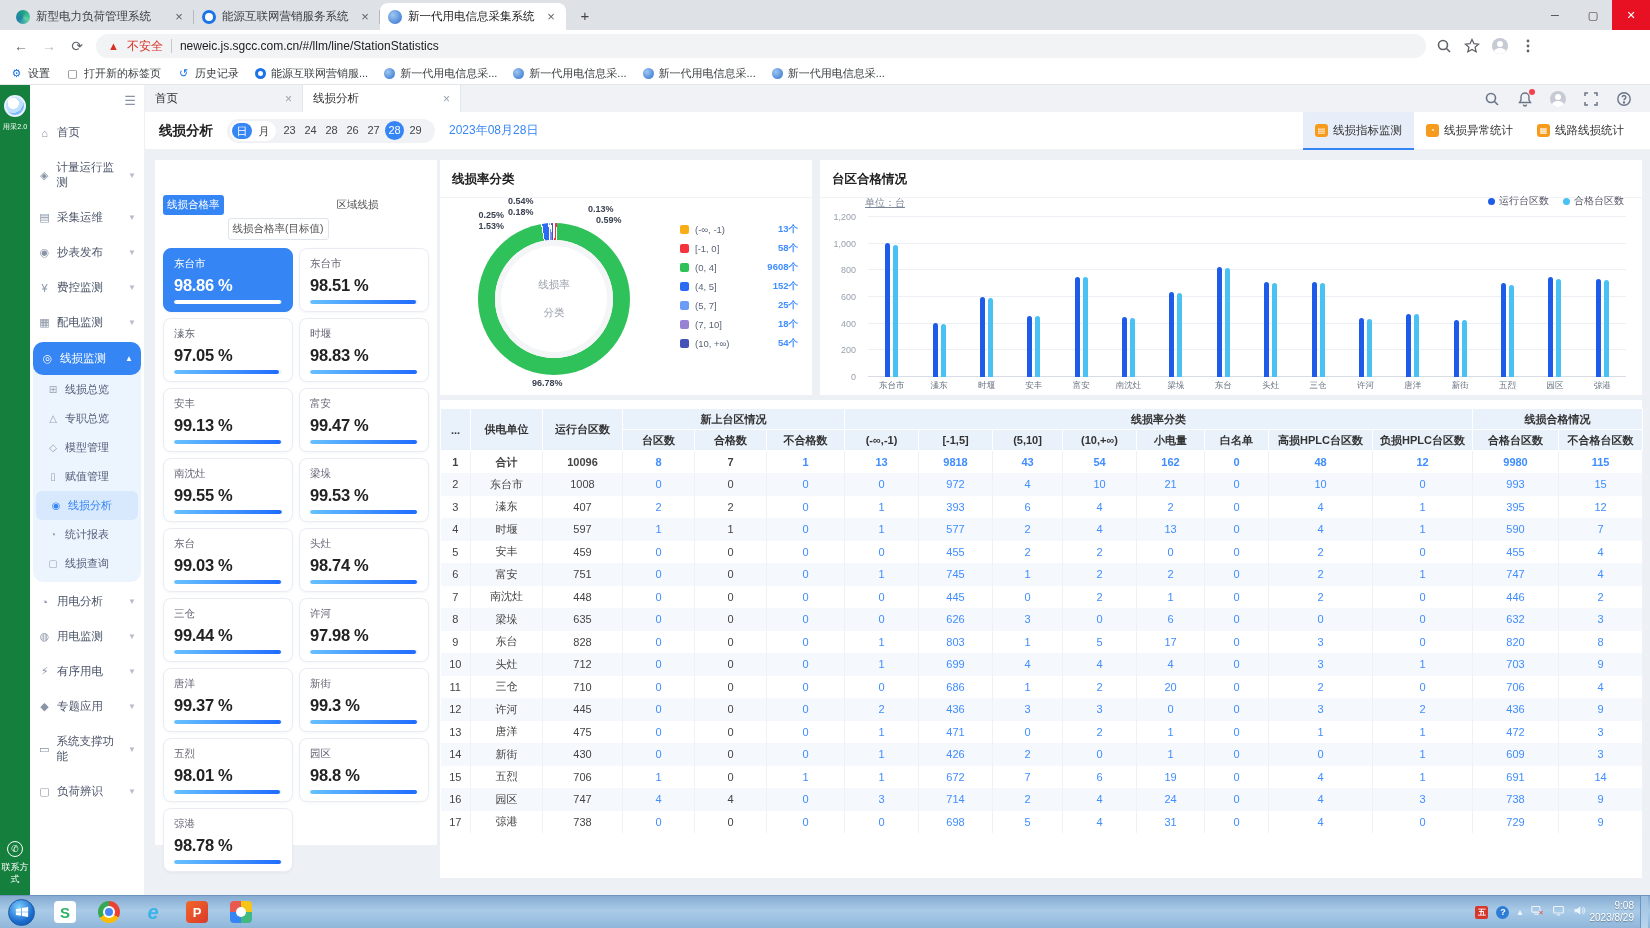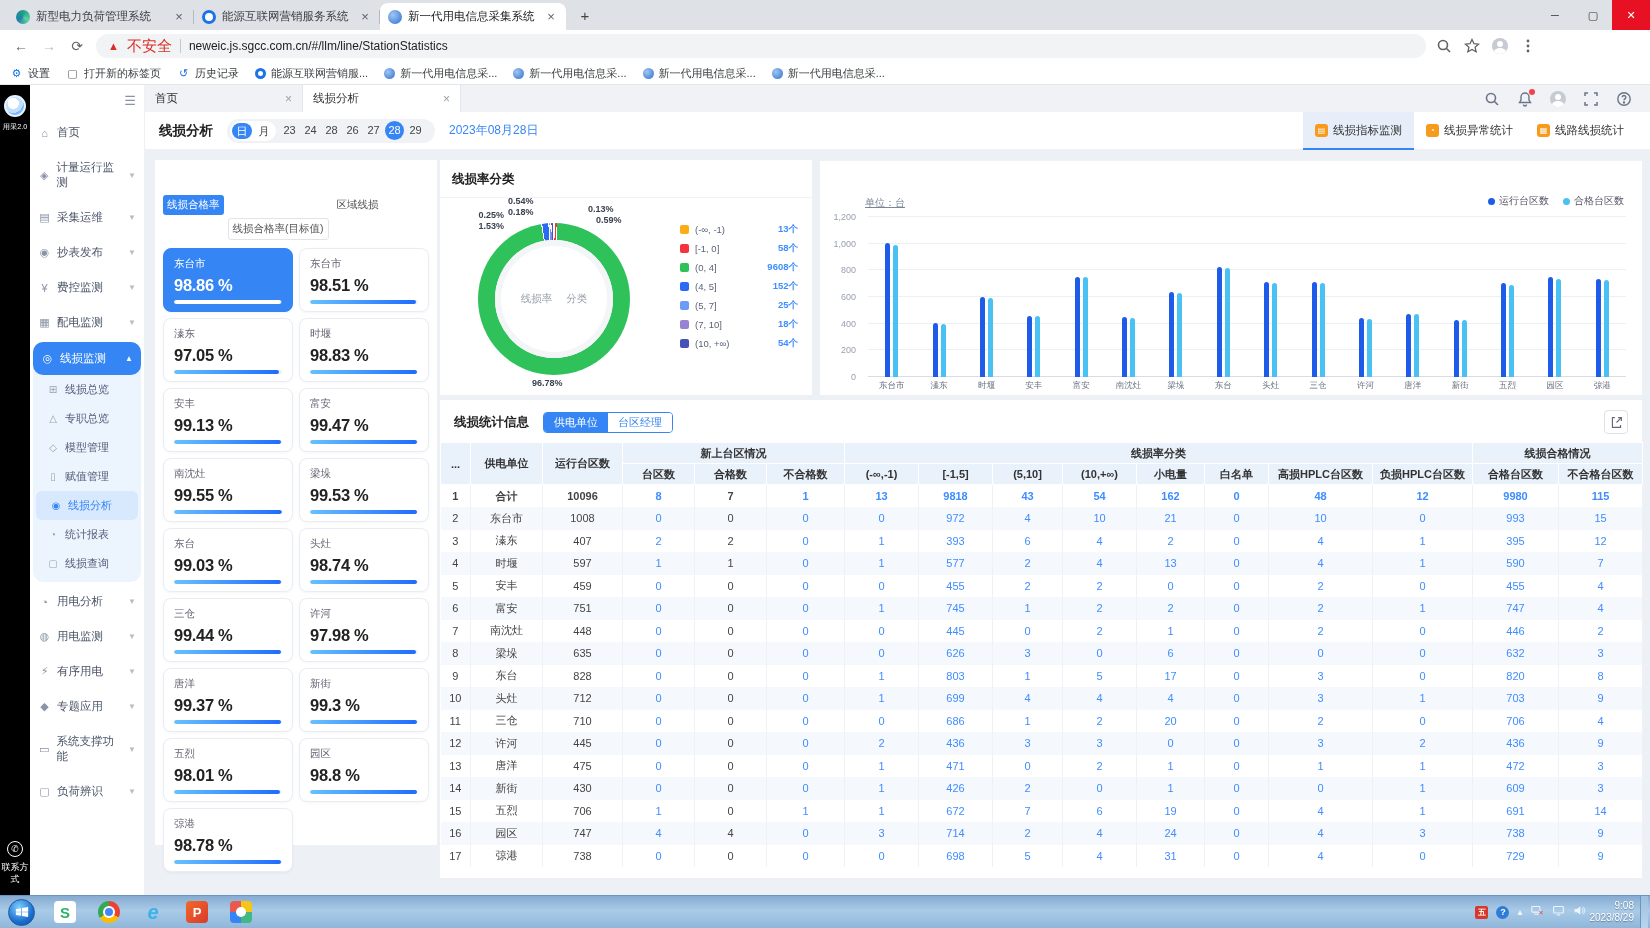--- a/index.html
+++ b/index.html
@@ -20,36 +20,36 @@
   .fav-globe-blue{background:radial-gradient(circle at 35% 35%,#9ec7f0,#2f6fd0);}
   .newtab-btn{width:26px;height:26px;margin:0 0 2px 6px;font-size:15px;color:#444;display:flex;align-items:center;justify-content:center;border-radius:50%;}
   .wincontrols{margin-left:auto;display:flex;height:30px;}
   .wc{width:38px;height:30px;display:flex;align-items:center;justify-content:center;font-size:11px;color:#333;}
   .wc.close{background:#e81123;color:#fff;}
   .addressbar{position:absolute;top:30px;left:0;width:100%;height:32px;background:#fff;display:flex;align-items:center;padding:0 12px;gap:10px;}
   .nav-ic{width:18px;height:18px;color:#5f6368;font-size:14px;text-align:center;line-height:18px;}
   .nav-ic.dis{color:#b8bcc2;}
   .urlpill{flex:1;height:24px;background:#f1f3f4;border-radius:12px;display:flex;align-items:center;padding:0 12px;gap:8px;max-width:1330px;}
   .warn-tri{color:#d93025;font-size:11px;font-weight:bold;}
-  .notsecure{color:#d93025;font-size:15px;white-space:nowrap;}
+  .notsecure{color:#d93025;font-size:12px;white-space:nowrap;}
   .urlsep{width:1px;height:14px;background:#c6cacf;}
   .urltext{font-size:12px;color:#202124;white-space:nowrap;overflow:hidden;}
   .addr-right{display:flex;gap:12px;align-items:center;}
   .bookmarks{position:absolute;top:62px;left:0;width:100%;height:23px;background:#fff;border-bottom:1px solid #e4e7ea;display:flex;align-items:center;padding:0 10px;gap:16px;}
   .bm{display:flex;align-items:center;gap:5px;font-size:11px;color:#3c4043;white-space:nowrap;}
   .bm-ic{font-size:11px;width:13px;text-align:center;}
   .bm-ic.gear{color:#1a73e8;}
   .bm-ic.page{color:#5f6368;}
   .bm-ic.history{color:#1a73e8;}
   .bm-ic.dot-blue{width:11px;height:11px;border-radius:50%;background:#fff;border:3px solid #1a73e8;}
   .bm-ic.globe{width:11px;height:11px;border-radius:50%;background:radial-gradient(circle at 35% 35%,#9ec7f0,#2f6fd0);}
 
   
   .app{position:absolute;top:85px;left:0;width:1650px;height:810px;background:#fff;}
-  .rail{position:absolute;left:0;top:0;width:30px;height:100%;background:#000000;color:#fff;}
+  .rail{position:absolute;left:0;top:0;width:30px;height:100%;background:#15803d;color:#fff;}
   .rail-logo{width:22px;height:22px;border-radius:50%;background:radial-gradient(circle at 40% 35%,#fff 0 35%,#bfe0ff 36% 60%,#7fb8ff 61%);margin:10px auto 4px;border:2px solid #e8f2ff;}
   .rail-name{font-size:8px;text-align:center;transform:scale(.9);white-space:nowrap;}
   .rail-contact{position:absolute;bottom:10px;left:0;width:100%;text-align:center;font-size:9px;line-height:12px;}
   .rail-phone{width:16px;height:16px;border:1px solid #fff;border-radius:50%;margin:0 auto 4px;font-size:9px;line-height:15px;}
   .sidebar{position:absolute;left:30px;top:0;width:115px;height:100%;background:#fff;border-right:1px solid #eef0f3;overflow:hidden;}
   .collapse-ic{position:absolute;top:8px;right:8px;color:#8a94a6;font-size:13px;}
   .menu{margin-top:30px;}
   .mi{display:flex;align-items:center;gap:6px;padding:10px 8px;font-size:11.5px;color:#4a5468;}
   .mi .g{color:#8a94a6;font-size:11px;width:13px;text-align:center;}
   .mi .caret{margin-left:auto;color:#b6bdc9;font-size:8px;}
@@ -106,21 +106,21 @@
   .rcard .track{height:4px;border-radius:2px;background:#eef1f6;margin-top:5px;overflow:hidden;}
   .rcard .fill{height:100%;border-radius:2px;background:linear-gradient(90deg,#67c1ff,#1f6bff);}
   .rcard.sel{background:#3585f5;border-color:#3585f5;}
   .rcard.sel .nm,.rcard.sel .val{color:#fff;}
   .rcard.sel .track{background:rgba(255,255,255,.25);}
   .rcard.sel .fill{background:#fff;}
 
   
   .donut-panel{left:295px;top:10px;width:372px;height:235px;}
   .ring{position:absolute;left:38px;top:63px;width:152px;height:152px;border-radius:50%;}
-  .ring-hole{position:absolute;left:17px;top:17px;width:118px;height:118px;border-radius:50%;background:#fff;box-shadow:inset 0 0 0 6px #f4f5f7;display:flex;flex-direction:row;align-items:center;justify-content:center;gap:14px;}
+  .ring-hole{position:absolute;left:17px;top:17px;width:118px;height:118px;border-radius:50%;background:#fff;box-shadow:inset 0 0 0 6px #f4f5f7;display:flex;flex-direction:column;align-items:center;justify-content:center;gap:14px;}
   .ring-hole div{font-size:10.5px;color:#99a0ac;}
   .callout{position:absolute;font-size:9px;font-weight:bold;color:#3a4150;line-height:11px;}
   .legend{position:absolute;right:14px;top:60px;width:118px;}
   .lrow{display:flex;align-items:center;gap:6px;height:19px;}
   .ldot{width:9px;height:9px;border-radius:2px;flex:none;}
   .lrange{font-size:9.5px;color:#5a6375;flex:1;white-space:nowrap;}
   .lcount{font-size:9.5px;font-weight:bold;color:#3f8dff;white-space:nowrap;}
 
   
   .bar-panel{left:675px;top:10px;right:8px;height:235px;}
@@ -634,20 +634,21 @@
               </div>
               <div class="lrow">
                 <span class="ldot" style="background: rgb(69, 83, 184);"></span>
                 <span class="lrange">(10, +∞)</span>
                 <span class="lcount">54个</span>
               </div>
             </div>
         </div>
 
         <div class="panel bar-panel">
+          <div class="ptitle">台区合格情况</div>
           <div class="pline"></div>
           <div class="unitlab">单位：台</div>
           <div class="blegend">
               <div class="blg">
                 <i style="background: rgb(29, 91, 232);"></i>
                 <span>运行台区数</span>
               </div>
               <div class="blg">
                 <i style="background: rgb(73, 193, 242);"></i>
                 <span>合格台区数</span>
@@ -751,33 +752,20 @@
               <div class="xlab">许河</div>
               <div class="xlab">唐洋</div>
               <div class="xlab">新街</div>
               <div class="xlab">五烈</div>
               <div class="xlab">园区</div>
               <div class="xlab">弶港</div>
             </div>
         </div>
 
         <div class="panel table-panel">
-          <div class="t-head">
-            <span class="t-title">线损统计信息</span>
-            <div class="tgl">
-              <span class="tglb sel">供电单位</span>
-              <span class="tglb">台区经理</span>
-            </div>
-            <div class="export-btn">
-              <svg width="13" height="13" viewBox="0 0 16 16" fill="none" stroke="#667" stroke-width="1.4">
-                  <path d="M6 2 H3 v12 h10 V11"></path>
-                  <path d="M8 8 L14 2 M10 2 h4 v4"></path>
-                </svg>
-            </div>
-          </div>
           <table>
             <colgroup id="cols">
                 <col style="width: 30px;">
                 <col style="width: 72px;">
                 <col style="width: 80px;">
                 <col style="width: 72px;">
                 <col style="width: 72px;">
                 <col style="width: 78px;">
                 <col style="width: 74px;">
                 <col style="width: 74px;">

